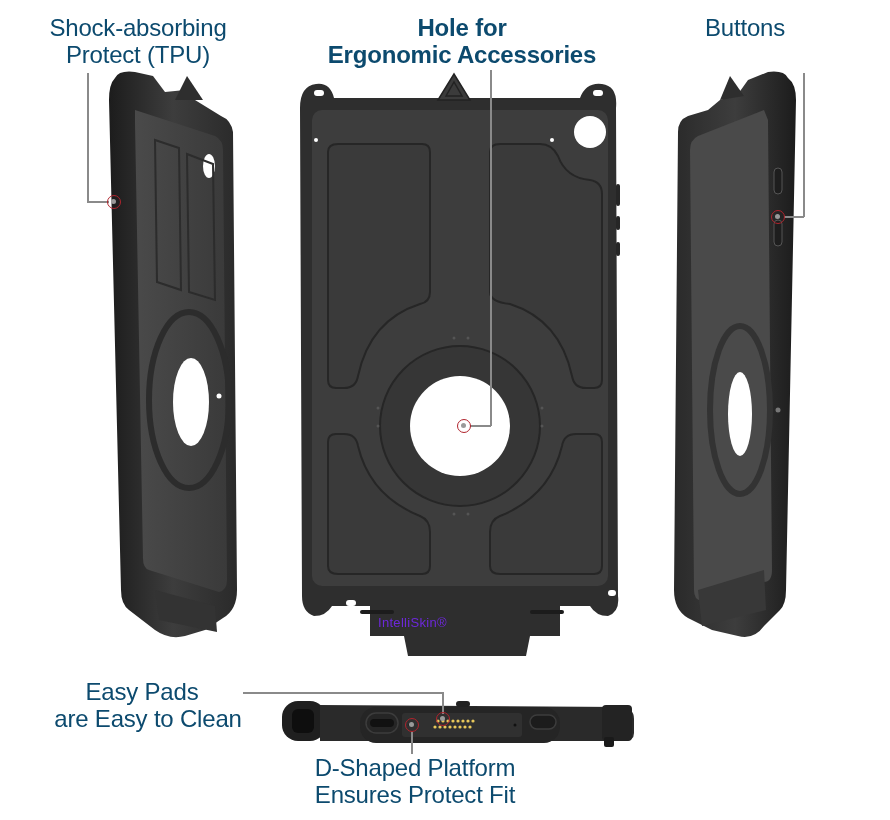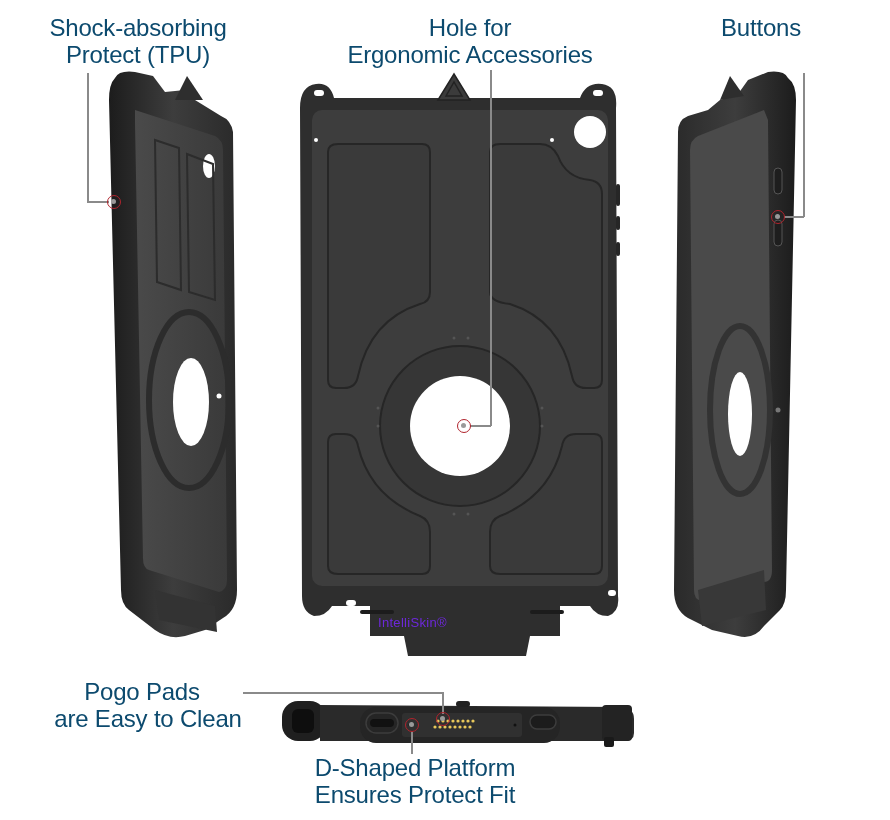--- a/index.html
+++ b/index.html
@@ -17,31 +17,31 @@
     svg { position: absolute; overflow: visible; }
   </style>
 </head>
 <body>
 
 <div class="label" style="left:28px; top:14px; width:220px;">
   <span>Shock-absorbing</span>
   <span>Protect (TPU)</span>
 </div>
 
-<div class="label" style="left:320px; top:14px; width:300px;">
+<div class="label" style="left:312px; top:14px; width:300px;font-weight:bold;">
   <span>Hole for</span>
   <span>Ergonomic Accessories</span>
 </div>
 
-<div class="label" style="left:656px; top:14px; width:210px;">
+<div class="label" style="left:640px; top:14px; width:210px;">
   <span>Buttons</span>
 </div>
 
 <div class="label right" style="left:30px; top:678px; width:236px; text-align:center;">
-  <span style="padding-right:12px;">Pogo Pads</span>
+  <span style="padding-right:12px;">Easy Pads</span>
   <span>are Easy to Clean</span>
 </div>
 
 <div class="label" style="left:270px; top:754px; width:290px;">
   <span>D-Shaped Platform</span>
   <span>Ensures Protect Fit</span>
 </div>
 
 <svg style="left:95px; top:70px;" width="180" height="580" viewBox="0 0 180 580">
   <defs>

